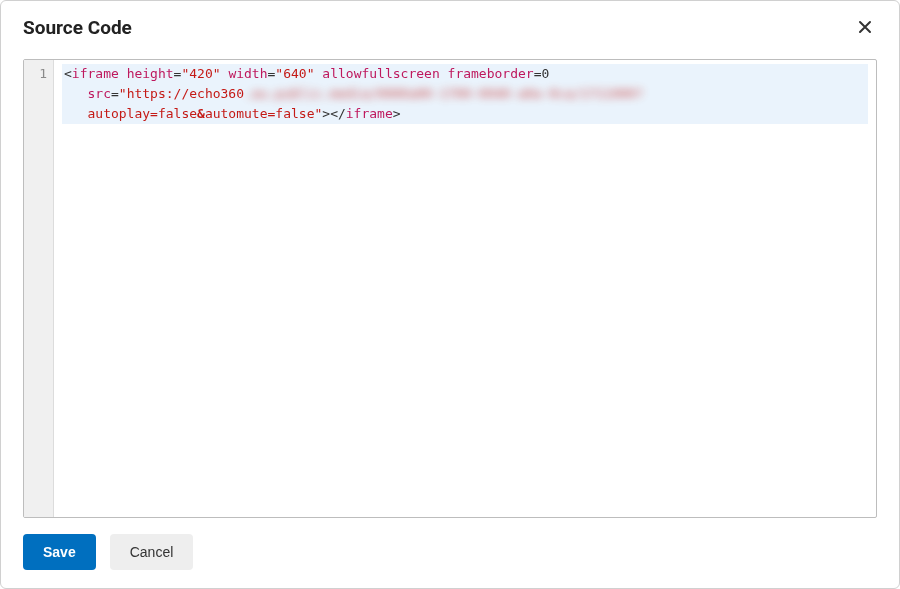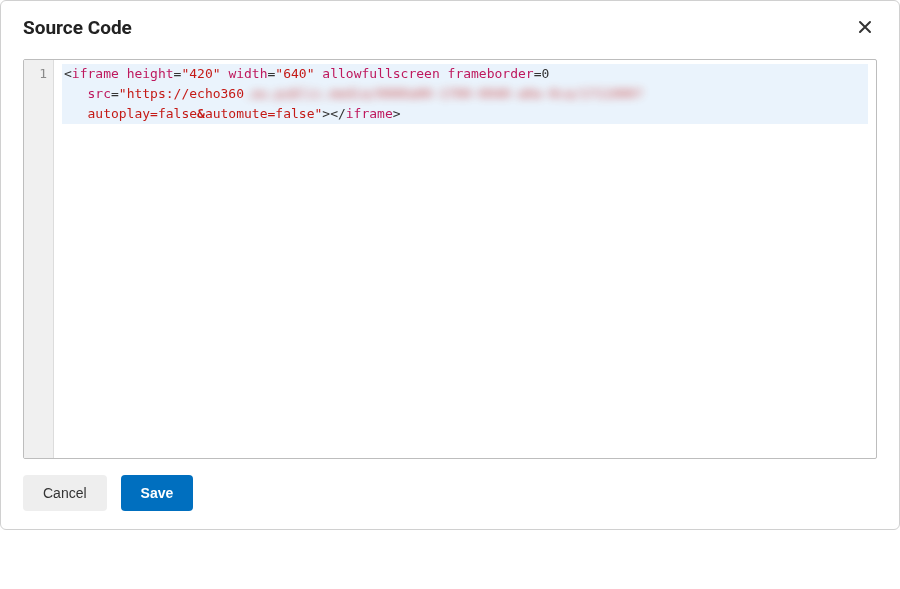--- a/index.html
+++ b/index.html
@@ -5,21 +5,21 @@
   * { box-sizing: border-box; margin: 0; padding: 0; }
   body {
     font-family: -apple-system, BlinkMacSystemFont, "Segoe UI", Roboto, Arial, sans-serif;
     background: #fff;
     width: 900px;
     height: 589px;
     overflow: hidden;
   }
   .modal {
     width: 900px;
-    height: 530px;
+    height: 589px;
     border: 1px solid #d0d0d0;
     border-radius: 6px;
     display: flex;
     flex-direction: column;
     padding: 0;
     background: #fff;
   }
   .header {
     display: flex;
     align-items: center;
@@ -120,17 +120,17 @@
   </div>
 
   <div class="editor-wrap">
     <div class="gutter">
       <span>1</span>
     </div>
     <div class="code-area"><span class="code-line active"><span class="tok-punc">&lt;</span><span class="tok-tag">iframe</span><span> </span><span class="tok-attr">height</span><span class="tok-eq">=</span><span class="tok-str">"420"</span><span> </span><span class="tok-attr">width</span><span class="tok-eq">=</span><span class="tok-str">"640"</span><span> </span><span class="tok-attr">allowfullscreen</span><span> </span><span class="tok-attr">frameborder</span><span class="tok-eq">=</span><span class="tok-num0">0</span></span><span class="code-line active"><span>   </span><span class="tok-attr">src</span><span class="tok-eq">=</span><span class="tok-str">"</span><span class="tok-str">https://echo360</span><span class="tok-strbl">.au.public.media/0000a00-1700-0040-a0a-0ca/1711000?</span></span><span class="code-line active"><span>   </span><span class="tok-str">autoplay=false</span><span class="tok-amp">&amp;</span><span class="tok-str">automute=false</span><span class="tok-str">"</span><span class="tok-punc">&gt;</span><span class="tok-punc">&lt;/</span><span class="tok-tag">iframe</span><span class="tok-punc">&gt;</span></span></div>
   </div>
 
   <div class="footer">
+    <button class="btn btn-primary">Save</button>
     <button class="btn btn-secondary">Cancel</button>
-    <button class="btn btn-primary">Save</button>
   </div>
 
 </div>
 
 </body></html>

